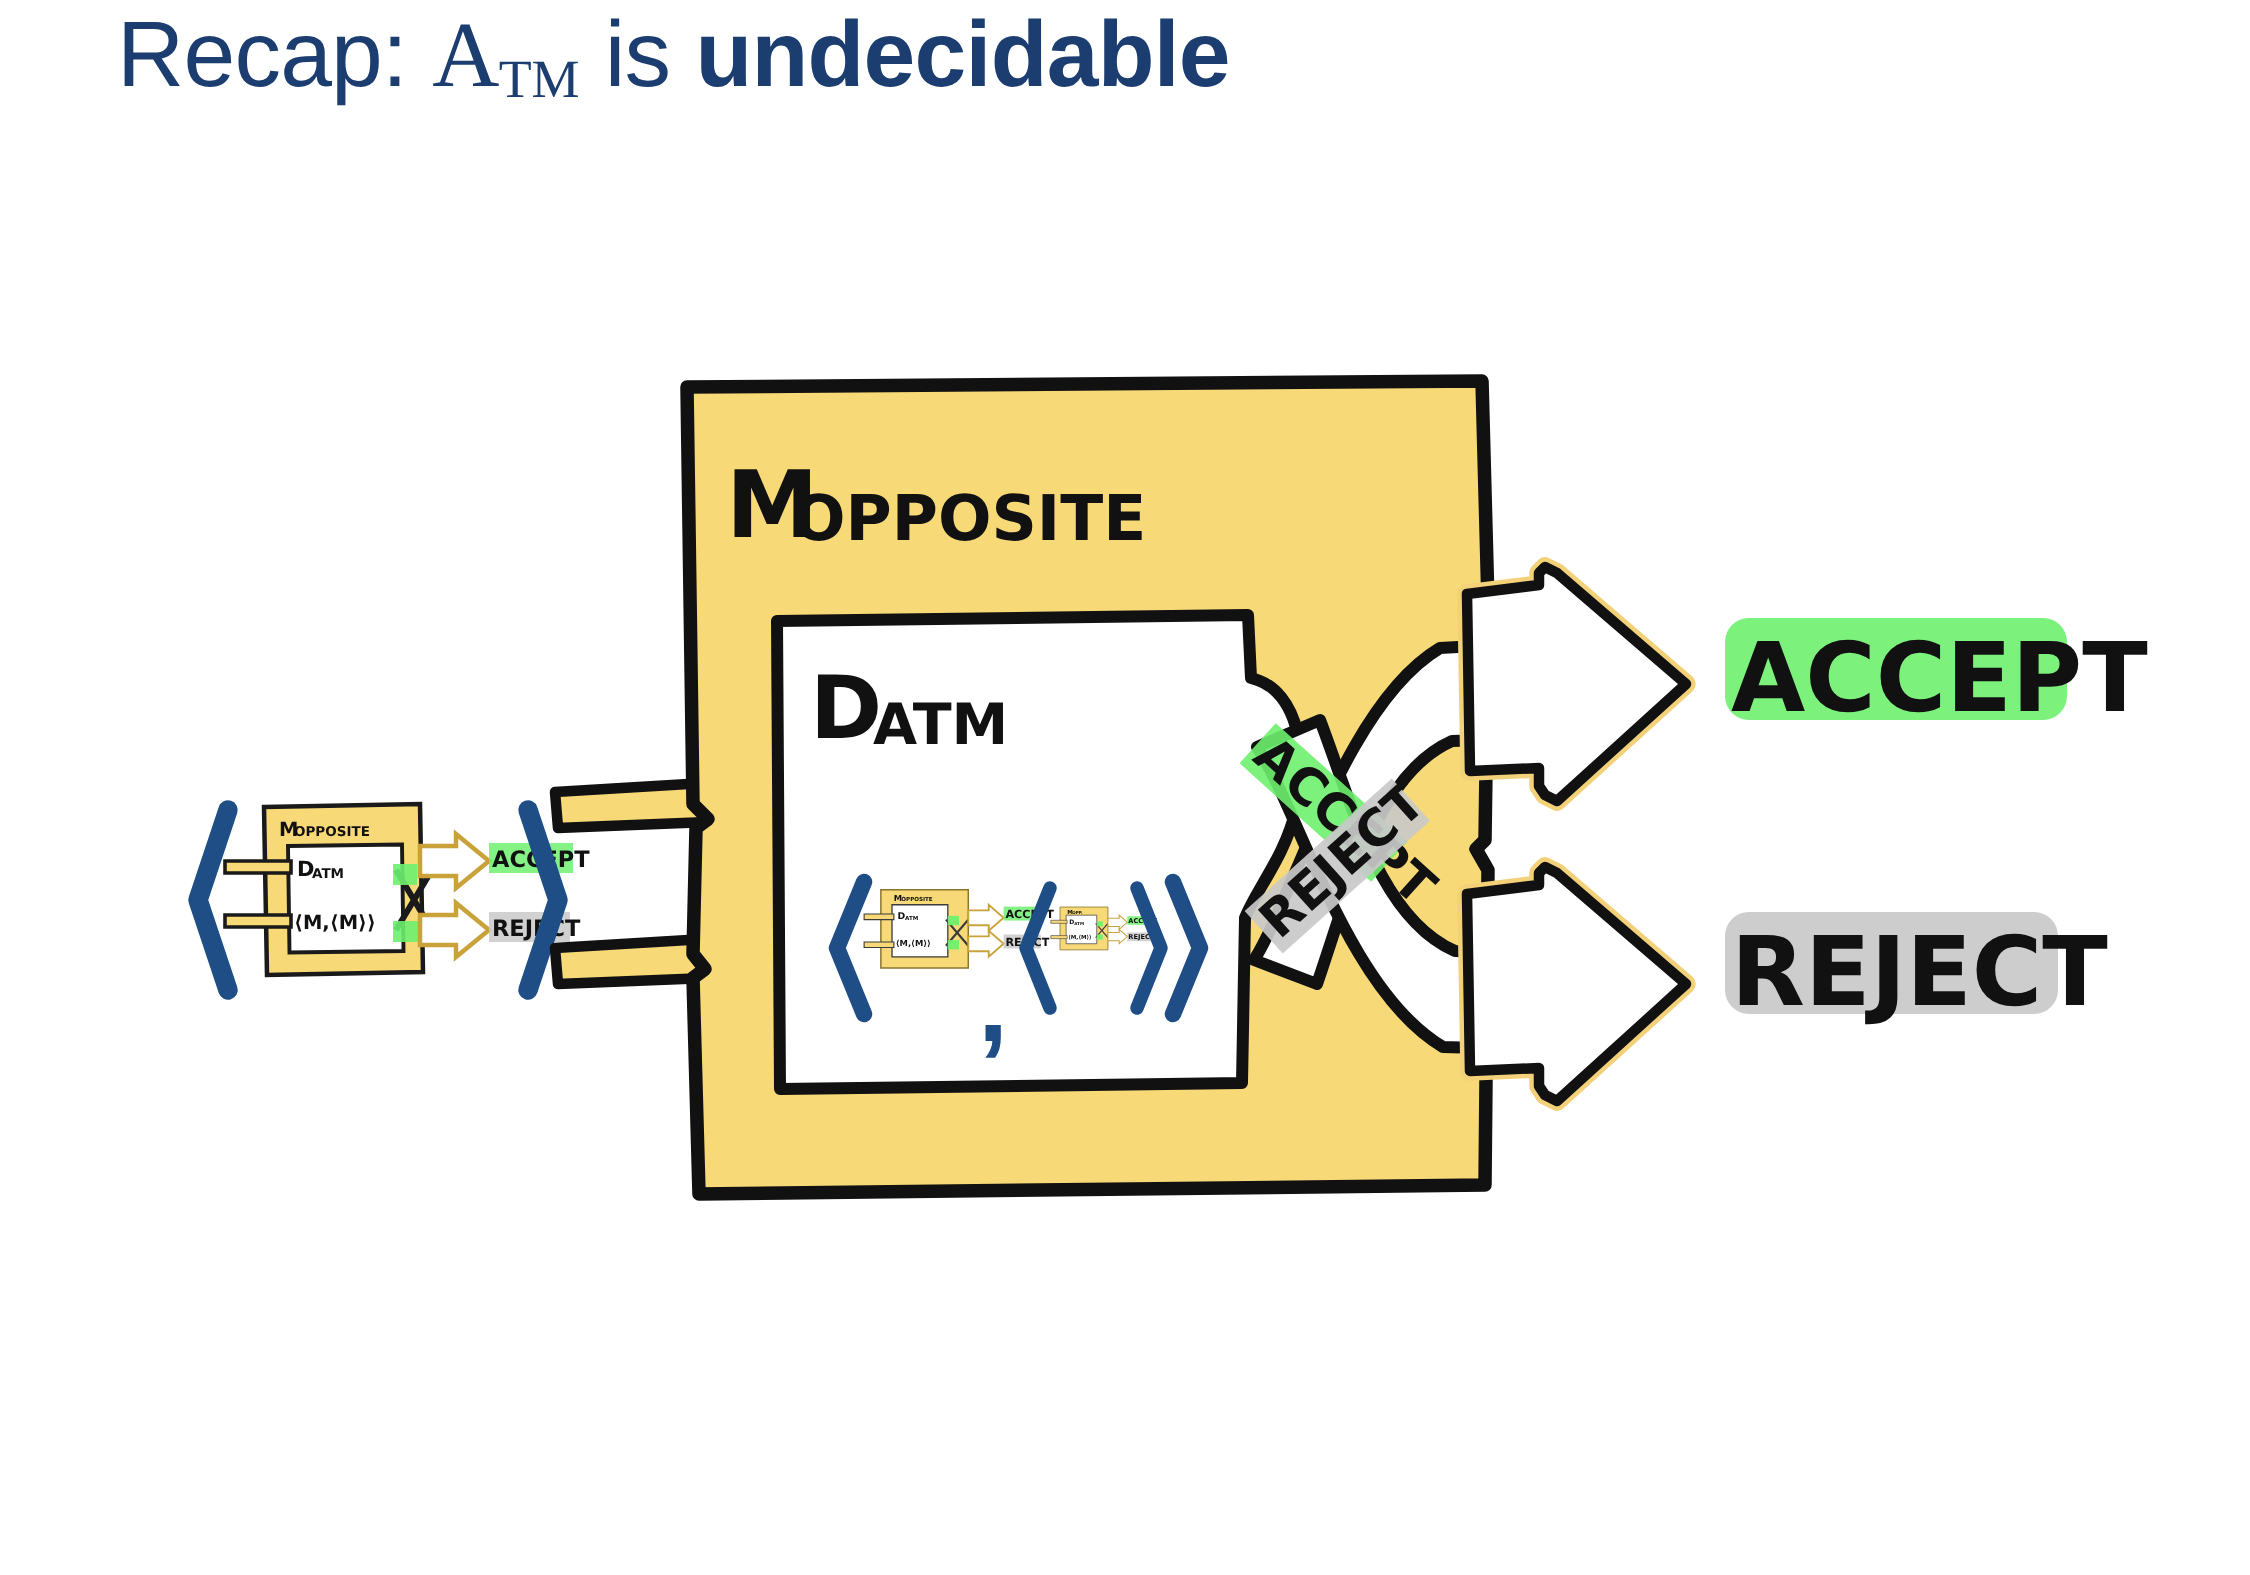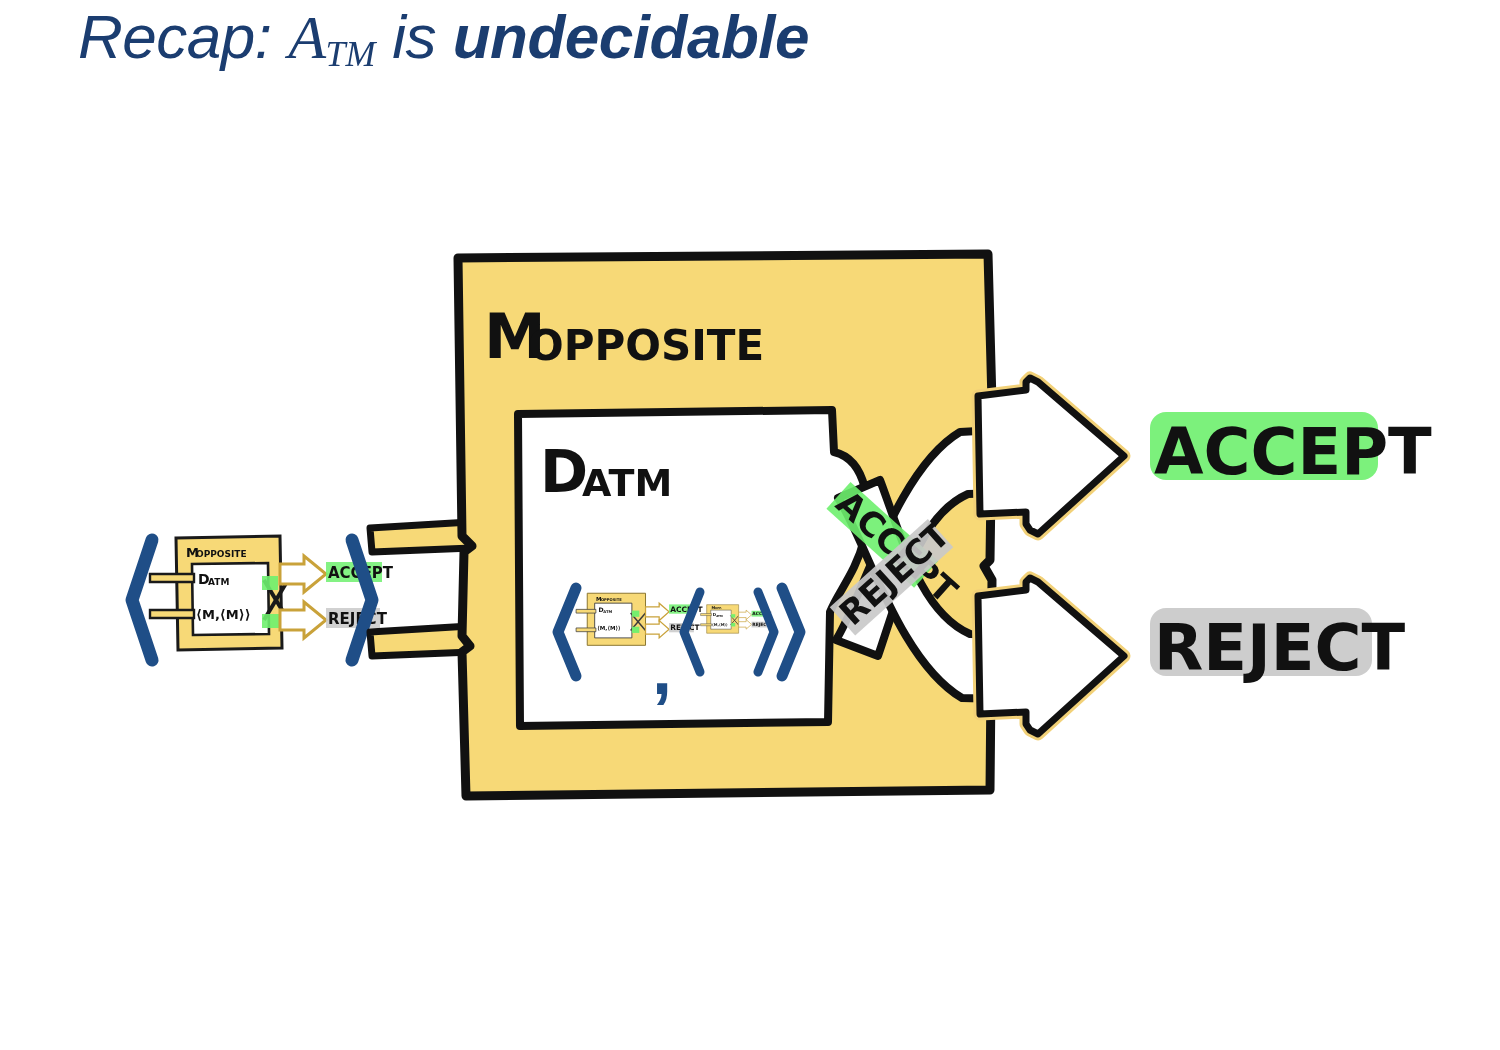--- a/index.html
+++ b/index.html
@@ -20,21 +20,20 @@
   #slide-title {
     position: absolute;
     left: 78px;
     top: 4px;
     font-family: "Liberation Sans", sans-serif;
     font-size: 62px;
     line-height: 1.05;
     color: #1b3d70;
     white-space: nowrap;
     letter-spacing: -0.5px;
-    font-style: italic;
   }
   #slide-title .tt-plain { font-weight: 400; }
   #slide-title .tt-bold  { font-weight: 700; }
   #slide-title .tt-serif {
     font-family: "Liberation Serif", serif;
     font-weight: 400;
   }
   #slide-title .tt-sub {
     font-family: "Liberation Serif", serif;
     font-size: 0.58em;

